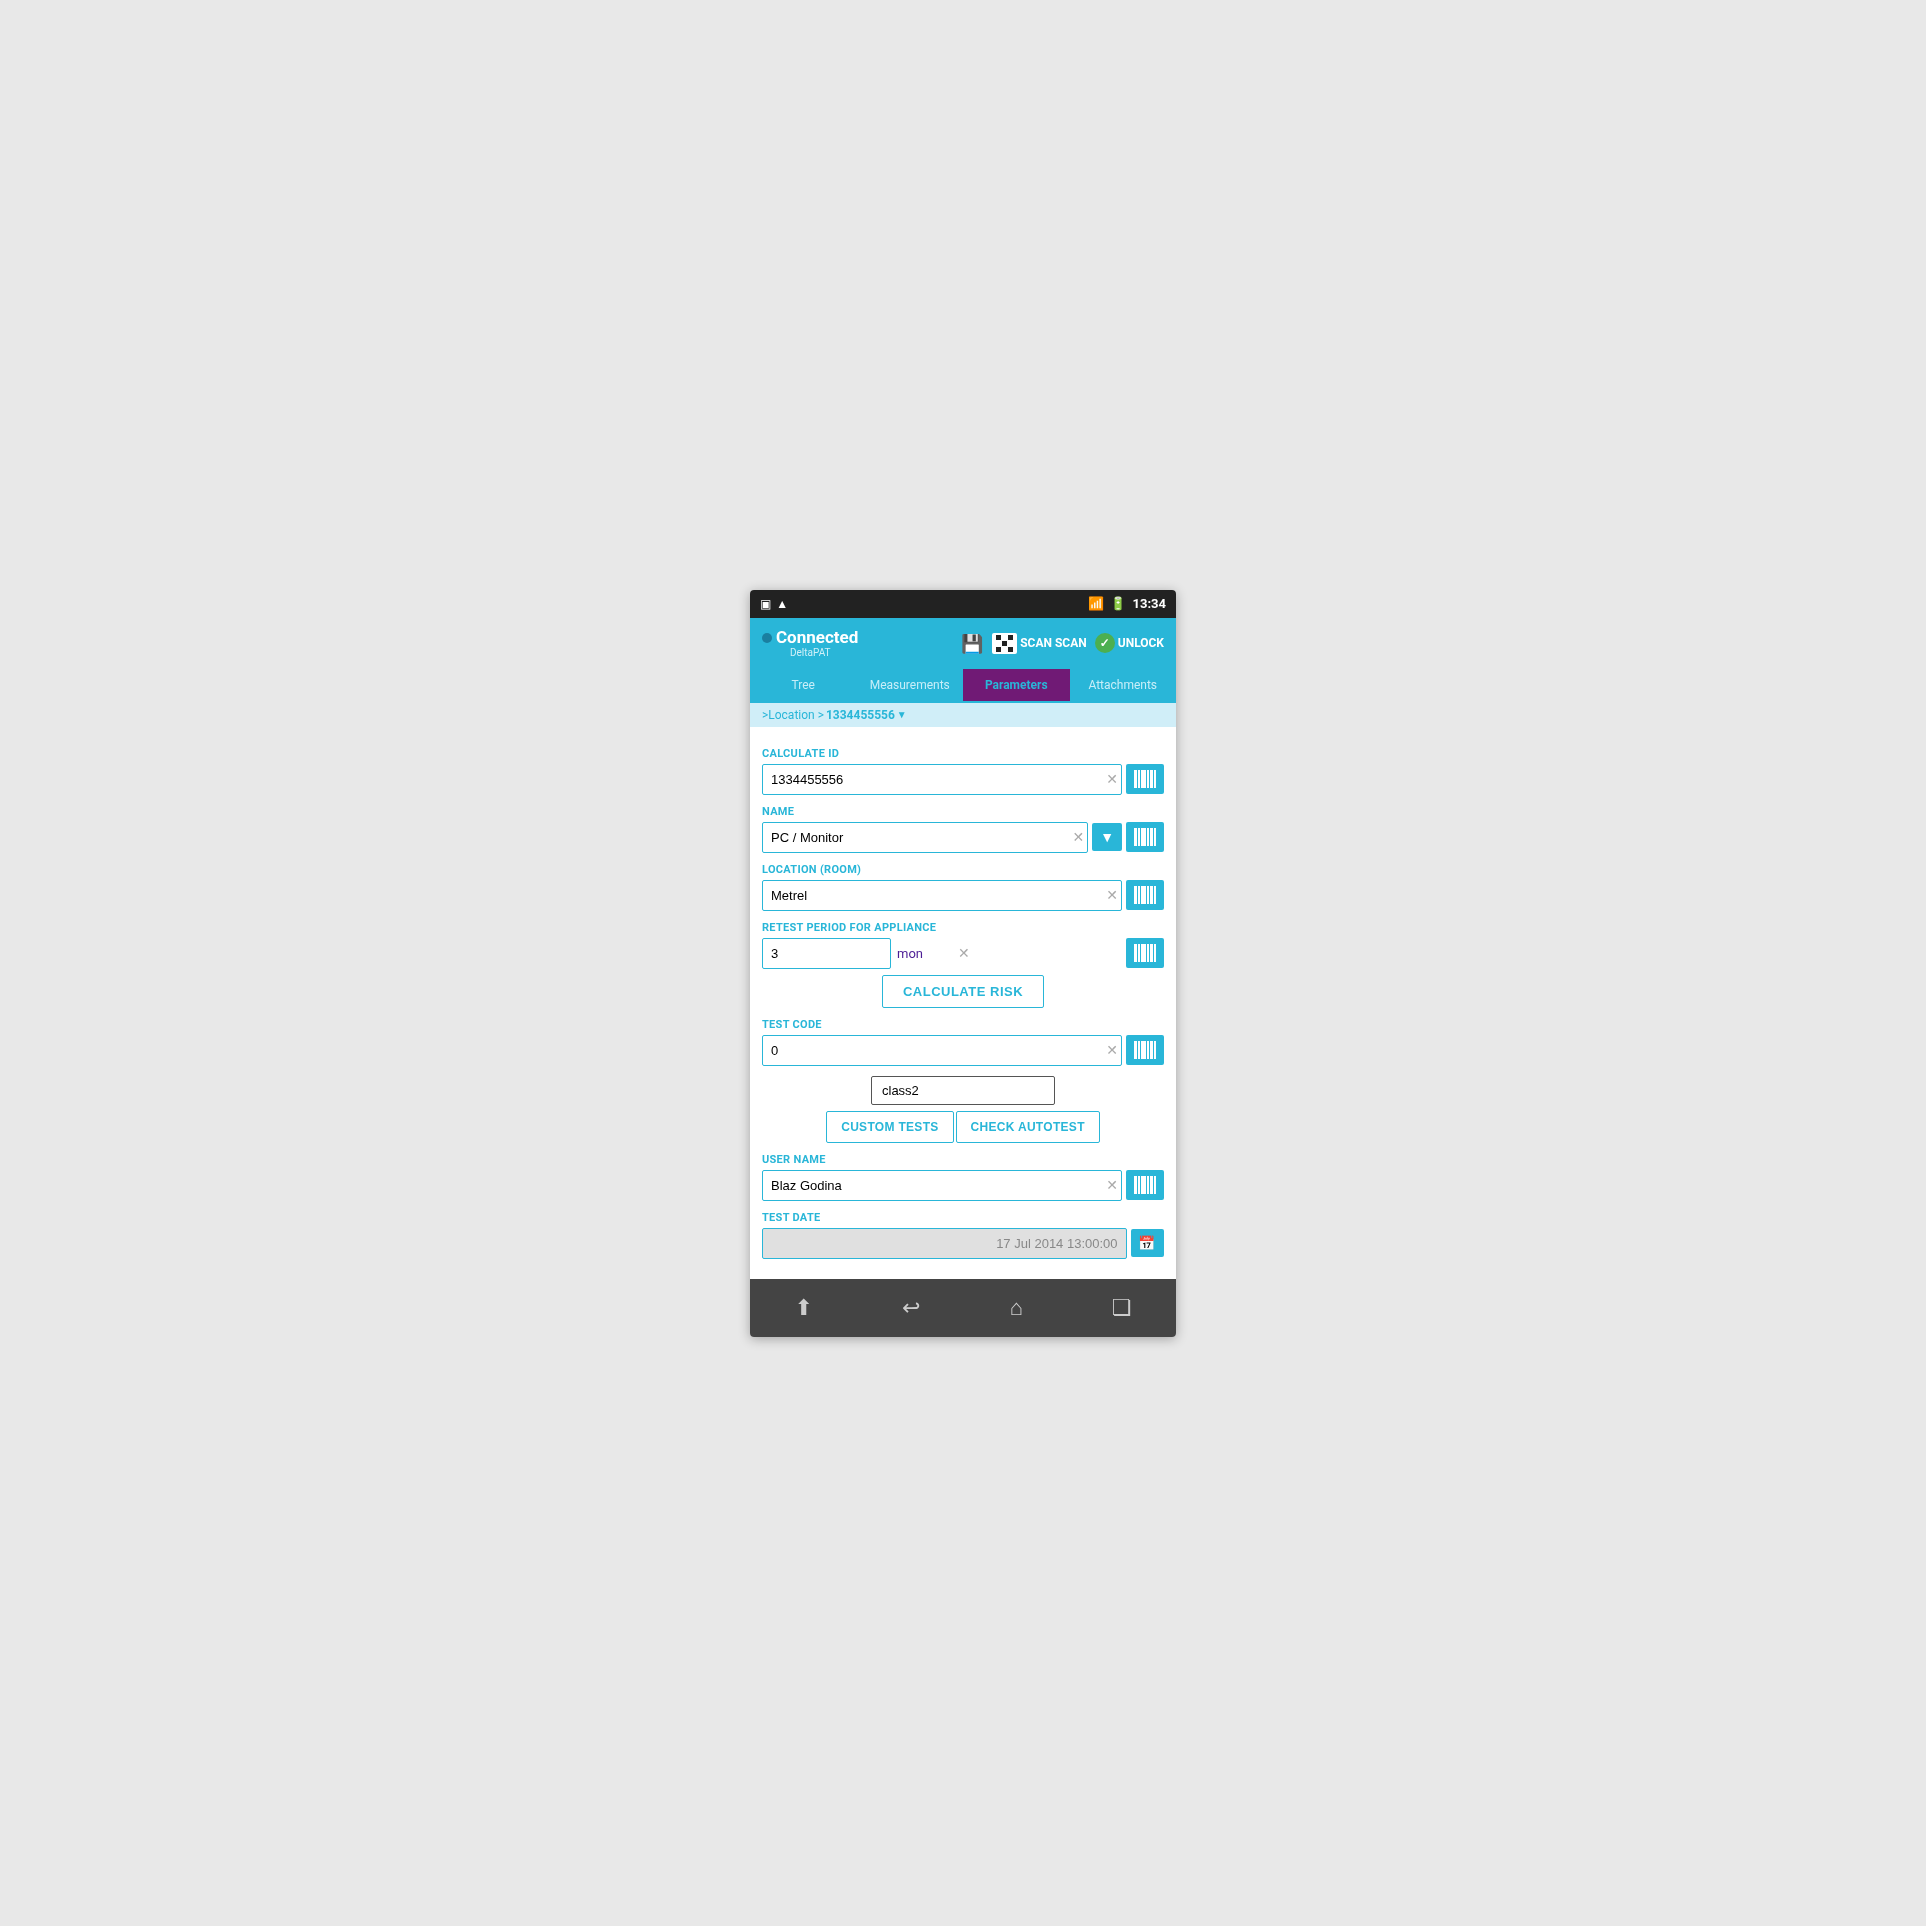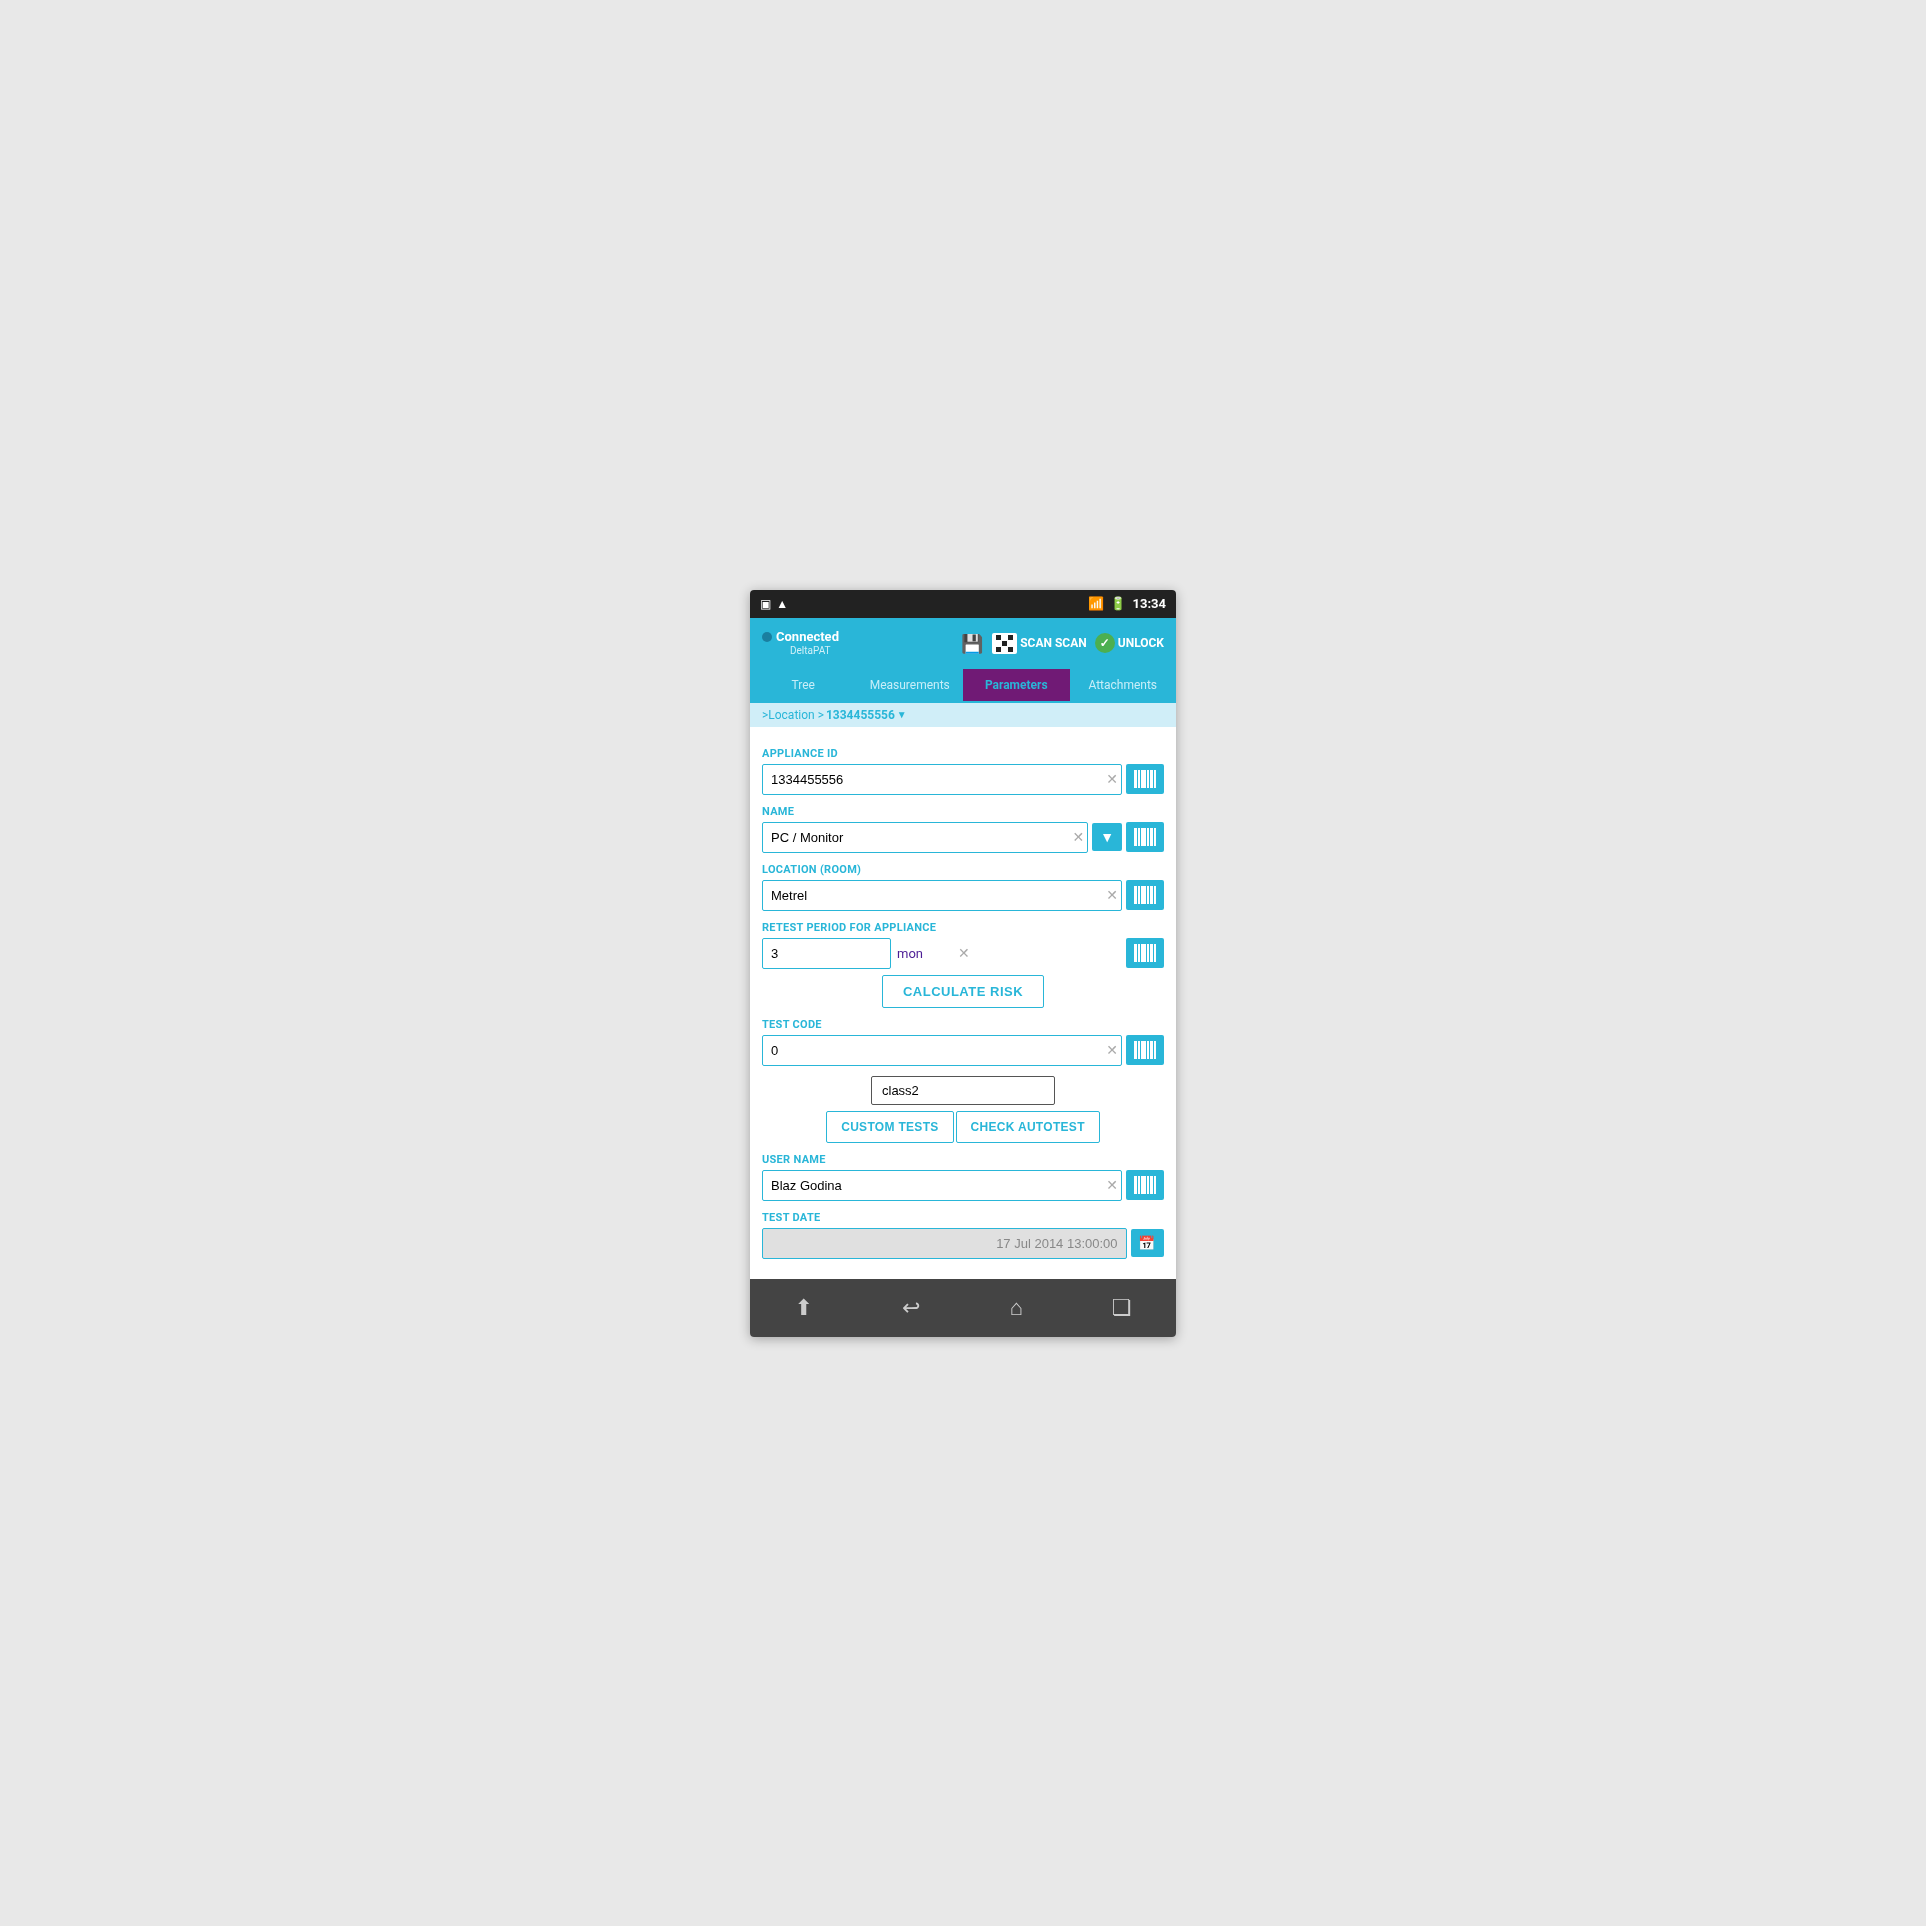--- a/index.html
+++ b/index.html
@@ -38,21 +38,21 @@
       align-items: center;
       justify-content: space-between;
       padding: 8px 12px;
       height: 51px;
     }
     .app-logo {
       display: flex;
       flex-direction: column;
       line-height: 1.1;
     }
-    .app-logo-top { font-size: 13px; font-weight: bold; color: #fff; }
+    .app-logo-top { font-size: 17px; font-weight: bold; color: #fff; }
     .app-logo-bottom { font-size: 10px; color: #d0f0f8; padding-left: 28px; }
     .logo-dot { width: 10px; height: 10px; background: #1a7fa0; border-radius: 50%; display: inline-block; margin-right: 4px; }
     .header-actions { display: flex; align-items: center; gap: 8px; }
     .header-btn {
       display: flex;
       align-items: center;
       gap: 3px;
       color: #fff;
       font-size: 12px;
       font-weight: bold;
@@ -333,21 +333,21 @@
   </div>
 
   <div class="breadcrumb">
     <span>&gt;Location &gt; </span>
     <span style="font-weight:bold;">1334455556</span>
     <span style="font-size:10px;">▼</span>
   </div>
 
   <div class="content">
 
-    <div class="field-label">APPLIANCE ID</div>
+    <div class="field-label">CALCULATE ID</div>
     <div class="input-row">
       <div class="input-with-clear">
         <input type="text" class="" value="1334455556" style="">
         <span class="x-clear">✕</span>
       </div>
       <button class="barcode-btn">
         <div class="barcode-icon">
           <div class="barcode-bar"></div>
           <div class="barcode-bar thin"></div>
           <div class="barcode-bar wide"></div>

